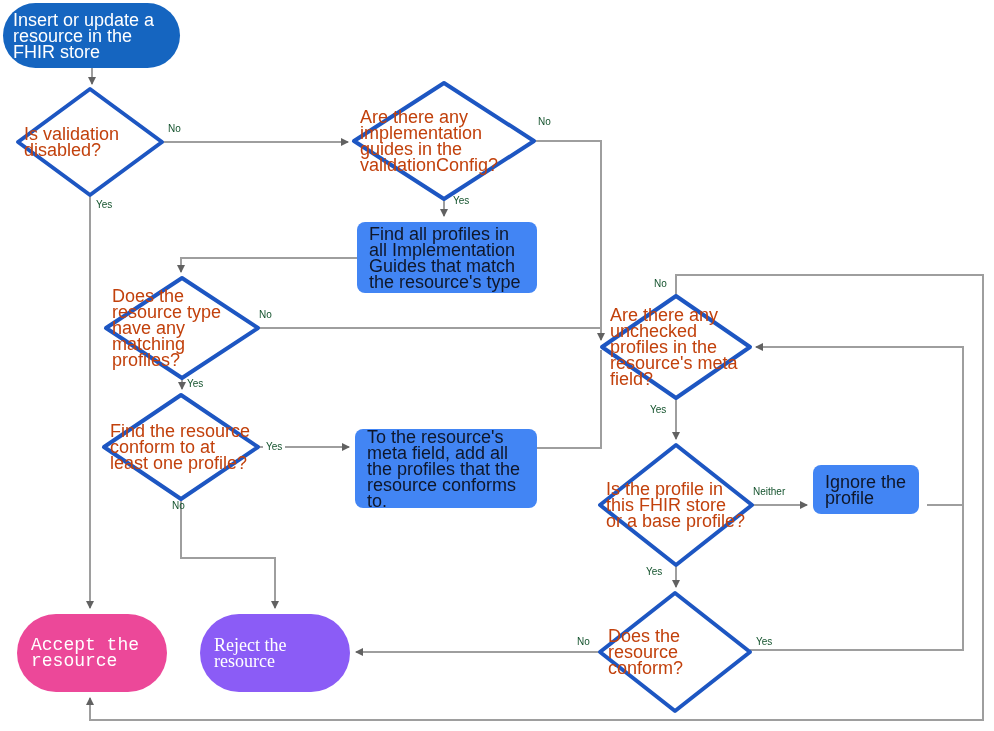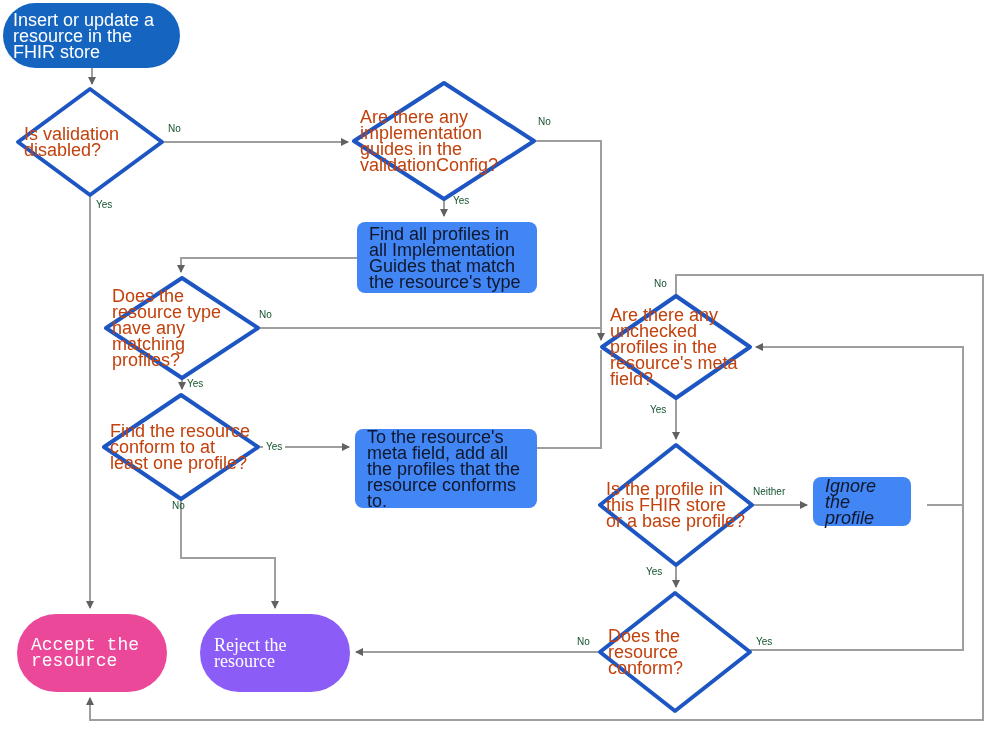--- a/index.html
+++ b/index.html
@@ -89,21 +89,21 @@
       <polygon points="600,652 675,593 750,652 675,711"></polygon>
     </g>
   </svg>
 
   <div class="node pill start" style="left:3px; top:3px; width:177px; height:65px; padding:0 10px;">Insert or update a resource in the FHIR store</div>
 
   <div class="node proc" style="left:357px; top:222px; width:180px; height:71px;">Find all profiles in all Implementation Guides that match the resource's type</div>
 
   <div class="node proc" style="left:355px; top:409px; width:182px; height:79px;margin-top:20px;">To the resource's meta field, add all the profiles that the resource conforms to.</div>
 
-  <div class="node proc" style="left:813px; top:477px; width:98px; height:49px;font-style:italic;">Ignore the profile</div>
+  <div class="node proc" style="left:813px; top:465px; width:106px; height:49px;">Ignore the profile</div>
 
   <div class="node pill accept" style="left:17px; top:614px; width:150px; height:78px; padding:0 14px;">Accept the resource</div>
 
   <div class="node pill reject" style="left:200px; top:614px; width:150px; height:78px; padding:0 14px;">Reject the resource</div>
 
   <div class="node dtext" style="left:18px; top:89px; width:144px; height:106px;">Is validation disabled?</div>
 
   <div class="node dtext" style="left:354px; top:83px; width:180px; height:116px;">Are there any implementation guides in the validationConfig?</div>
 
   <div class="node dtext" style="left:106px; top:278px; width:152px; height:100px;">Does the resource type have any matching profiles?</div>

